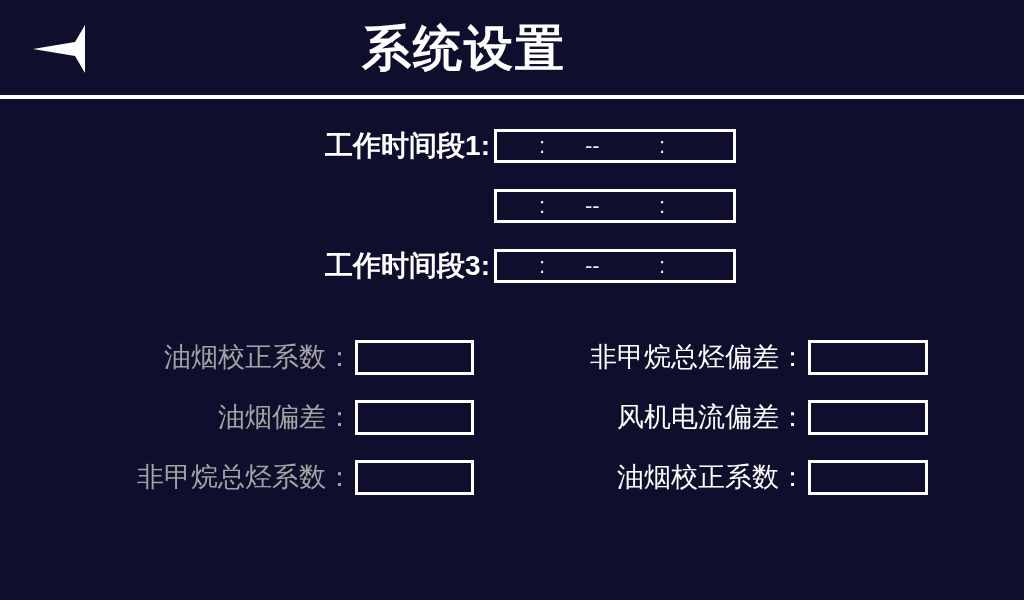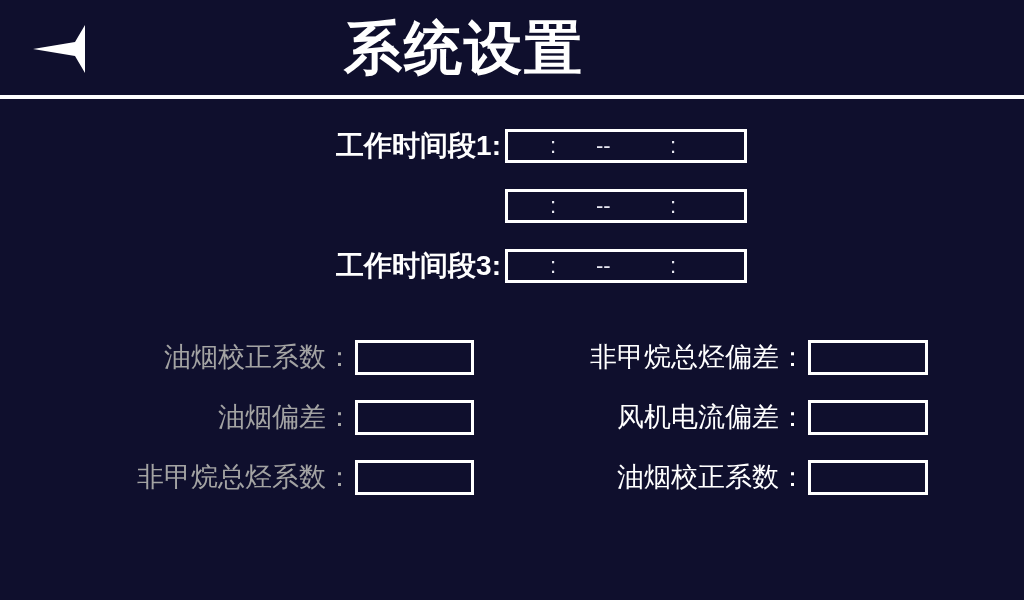--- a/index.html
+++ b/index.html
@@ -44,21 +44,21 @@
   }
   .back-btn svg { display: block; }
   .page-title {
     position: absolute;
     left: 0;
     top: 0;
     width: 928px;
     height: 96px;
     line-height: 96px;
     text-align: center;
-    font-size: 58px;
+    font-size: 49px;
     font-weight: bold;
     letter-spacing: 2px;
     color: #ffffff;
     white-space: nowrap;
   }
   .header-rule {
     position: absolute;
     left: 0;
     top: 95px;
     width: 1024px;
@@ -69,21 +69,20 @@
   
   .time-rows {
     position: absolute;
     left: 0;
     top: 126px;
     width: 1024px;
   }
   .time-row {
     position: relative;
     height: 60px;
-    margin-left: 11px;
   }
   .time-label {
     position: absolute;
     left: 180px;
     top: 0;
     width: 310px;
     height: 40px;
     line-height: 40px;
     text-align: right;
     font-size: 28px;

